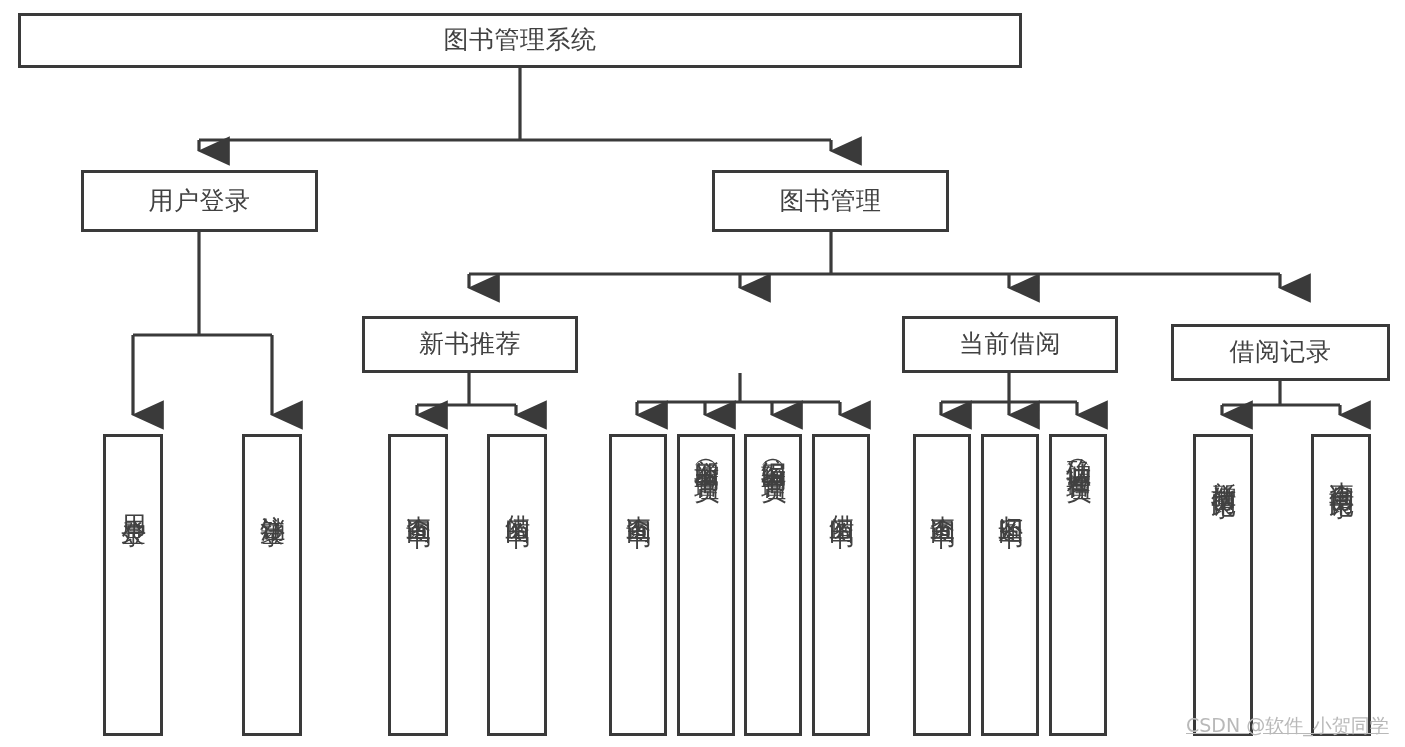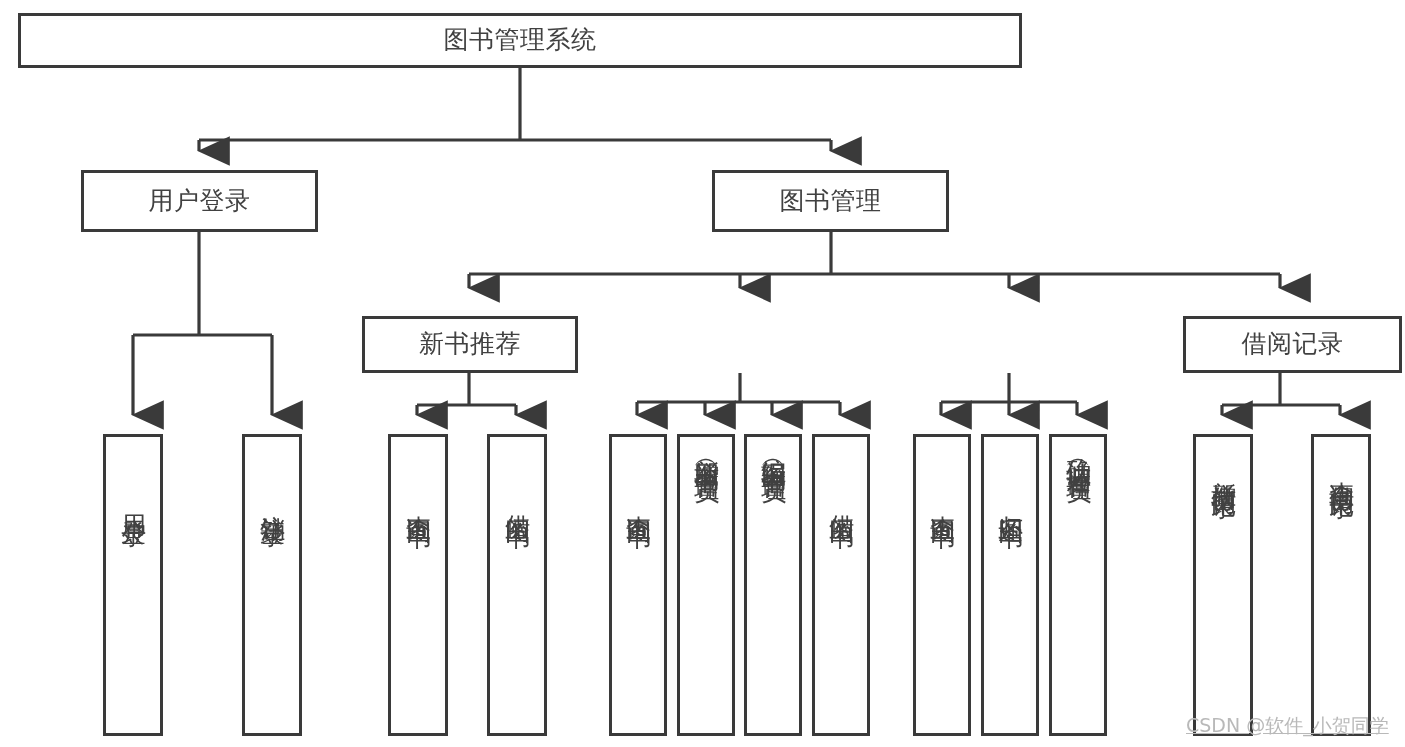--- a/index.html
+++ b/index.html
@@ -145,21 +145,24 @@
   <div class="node horiz" style="left:81px; top:170px; width:237px; height:62px;">
     <span class="label">用户登录</span>
   </div>
   <div class="node horiz" style="left:362px; top:316px; width:216px; height:57px;">
     <span class="label">新书推荐</span>
   </div>
 
   <div class="node horiz" style="left:712px; top:170px; width:237px; height:62px;">
     <span class="label">图书管理</span>
   </div>
-  <div class="node horiz" style="left:1171px; top:316px; width:219px; height:57px;margin-left:12px;">
+  <div class="node horiz" style="left:902px; top:316px; width:216px; height:57px;">
+    <span class="label">当前借阅</span>
+  </div>
+  <div class="node horiz" style="left:1171px; top:324px; width:219px; height:57px;">
     <span class="label">借阅记录</span>
   </div>
 
   <div class="node vert" style="left:103px; top:434px; width:60px; height:302px; padding-top:58px;">
     <span class="label">用户登录</span>
   </div>
   <div class="node vert" style="left:242px; top:434px; width:60px; height:302px; padding-top:58px;">
     <span class="label">注销登录</span>
   </div>
 

